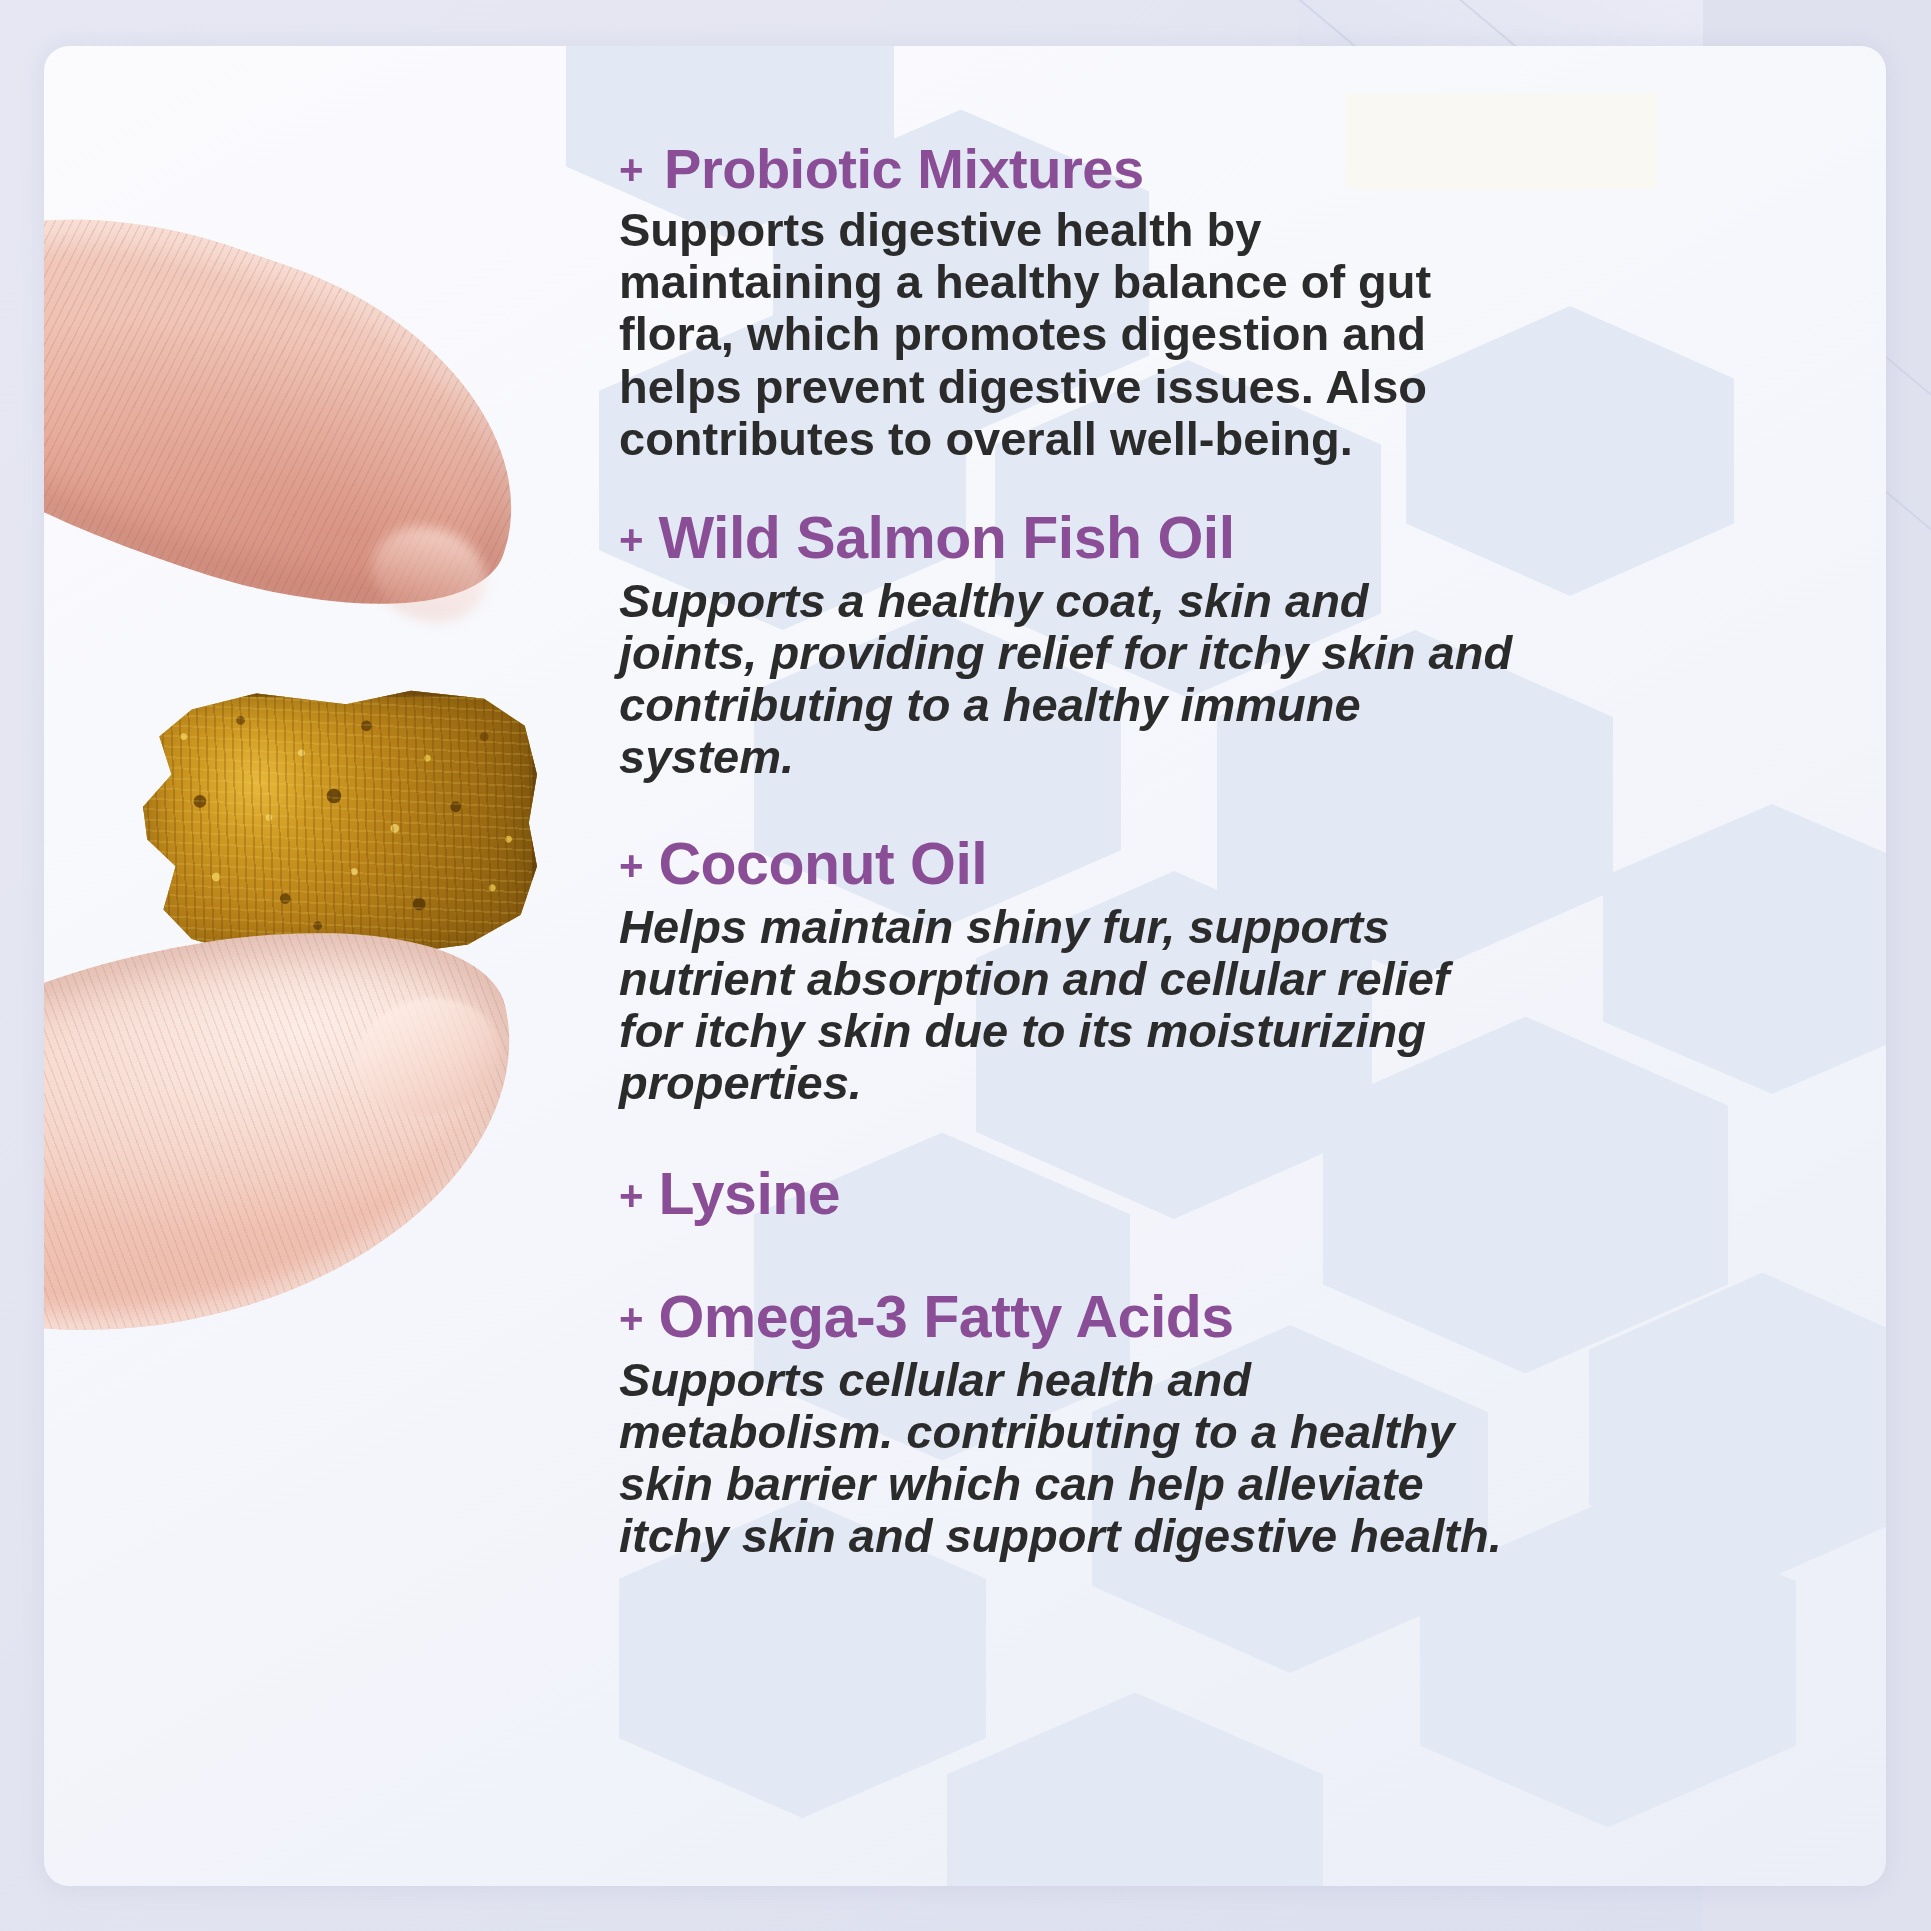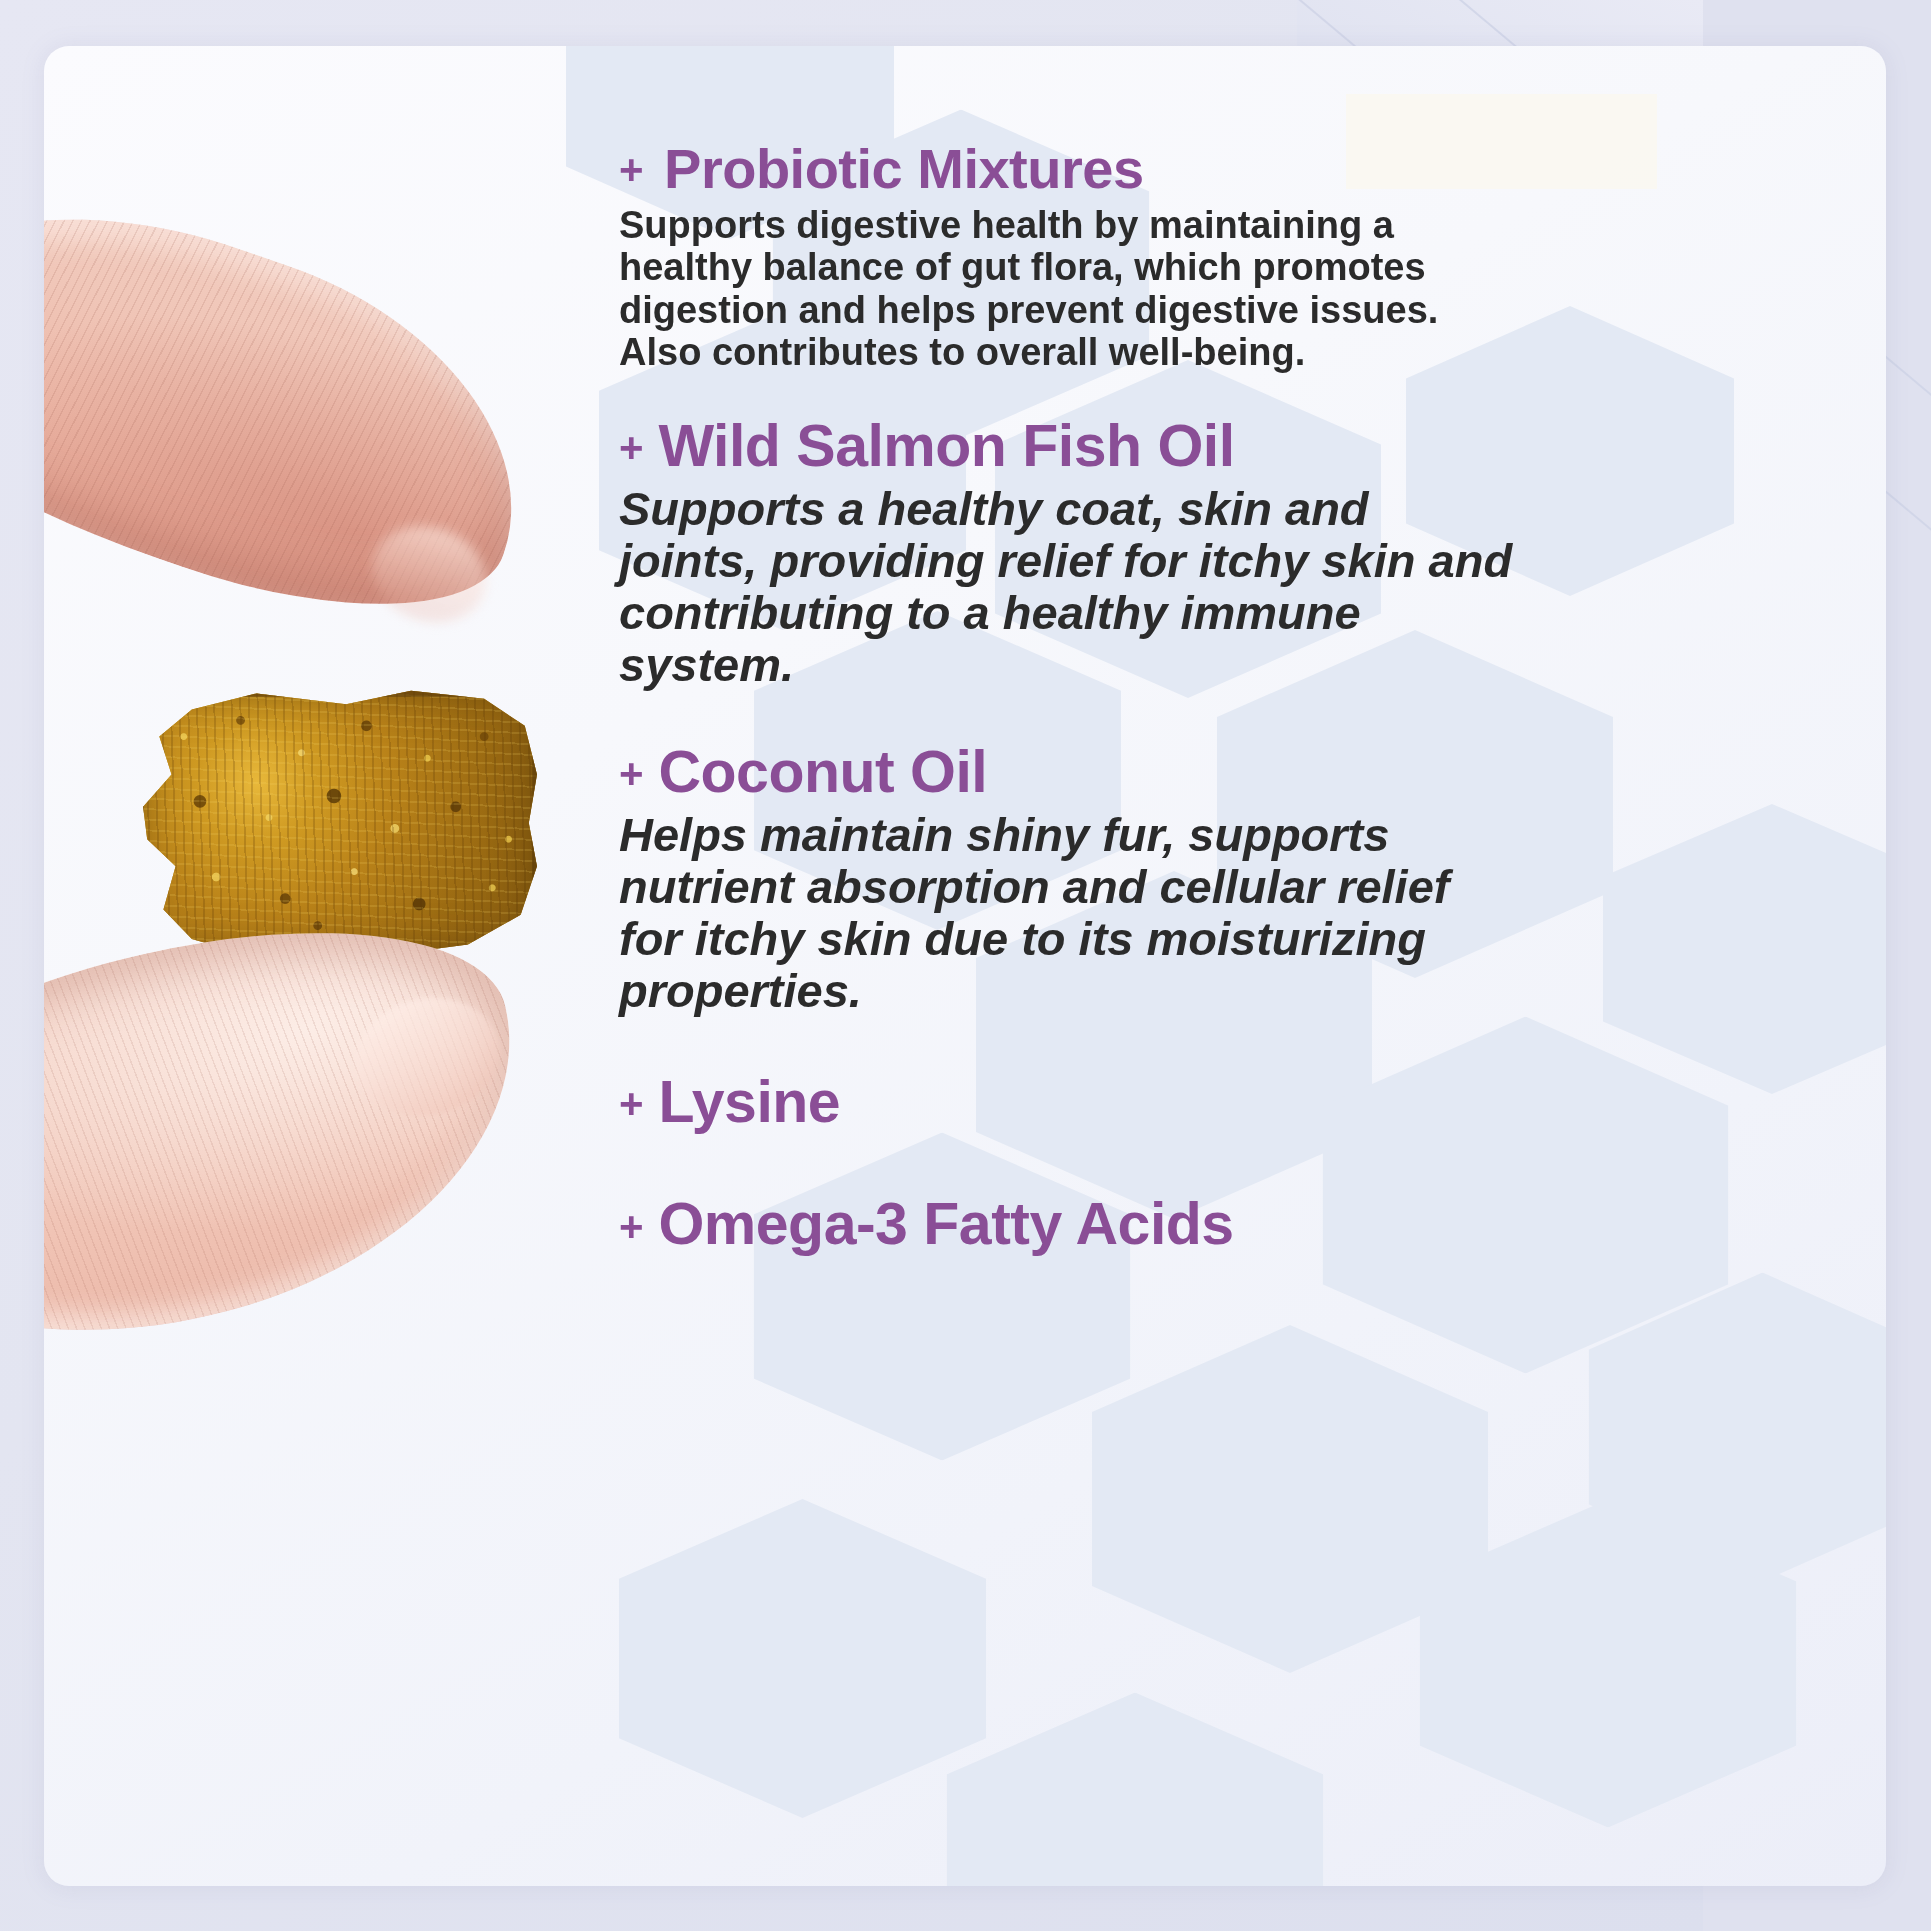--- a/index.html
+++ b/index.html
@@ -108,21 +108,21 @@
   .content{position:absolute;left:575px;top:93px;width:898px;}
   .block{margin-bottom:42px;}
   .block:last-child{margin-bottom:12px;}
   h2{margin:0 0 5.8px 0;color:#8a4e96;font-size:55px;line-height:1.06;font-weight:700;letter-spacing:-0.5px;white-space:nowrap;}
   h2 .plus{display:inline-block;font-size:42px;font-weight:700;vertical-align:3.9px;margin-right:15.4px;}
   h2.cond{font-stretch:condensed;font-weight:700;}
   p{margin:0;color:#2b2b2b;font-size:47px;line-height:1.105;font-weight:700;}
   p.cond{font-stretch:condensed;font-style:italic;}
   .b0 h2{font-size:56px;}
   .b0 h2 .plus{margin-right:21px;}
-  .b0 p{font-size:38px;line-height:1.11;}
+  .b0 p{font-size:47px;line-height:1.11;}
   .b1 h2{font-size:59px;}
   .b2 h2{font-size:59px;}
   .b3 h2{font-size:59px;}
   .b4 h2{font-size:59px;}
   .b1{margin-top:37px;}
   .b2{margin-top:50px;}
   .b3{margin-top:54px;}
   .b4{margin-top:60px;}
 </style>
 </head>
@@ -189,18 +189,19 @@
         <h2 class="cond"><span class="plus">+</span><span>Coconut Oil</span></h2>
         <p class="cond">Helps maintain shiny fur, supports nutrient absorption and cellular relief for itchy skin due to its moisturizing properties.</p>
       </div>
 
       <div class="block b3">
         <h2 class="cond"><span class="plus">+</span><span>Lysine</span></h2>
       </div>
 
       <div class="block b4">
         <h2 class="cond"><span class="plus">+</span><span>Omega-3 Fatty Acids</span></h2>
+        <p class="cond">Supports cellular health and metabolism. contributing to a healthy skin barrier which can help alleviate itchy skin and support digestive health.</p>
       </div>
 
     </div>
   </div>
 </div>
 
 
 </body></html>

